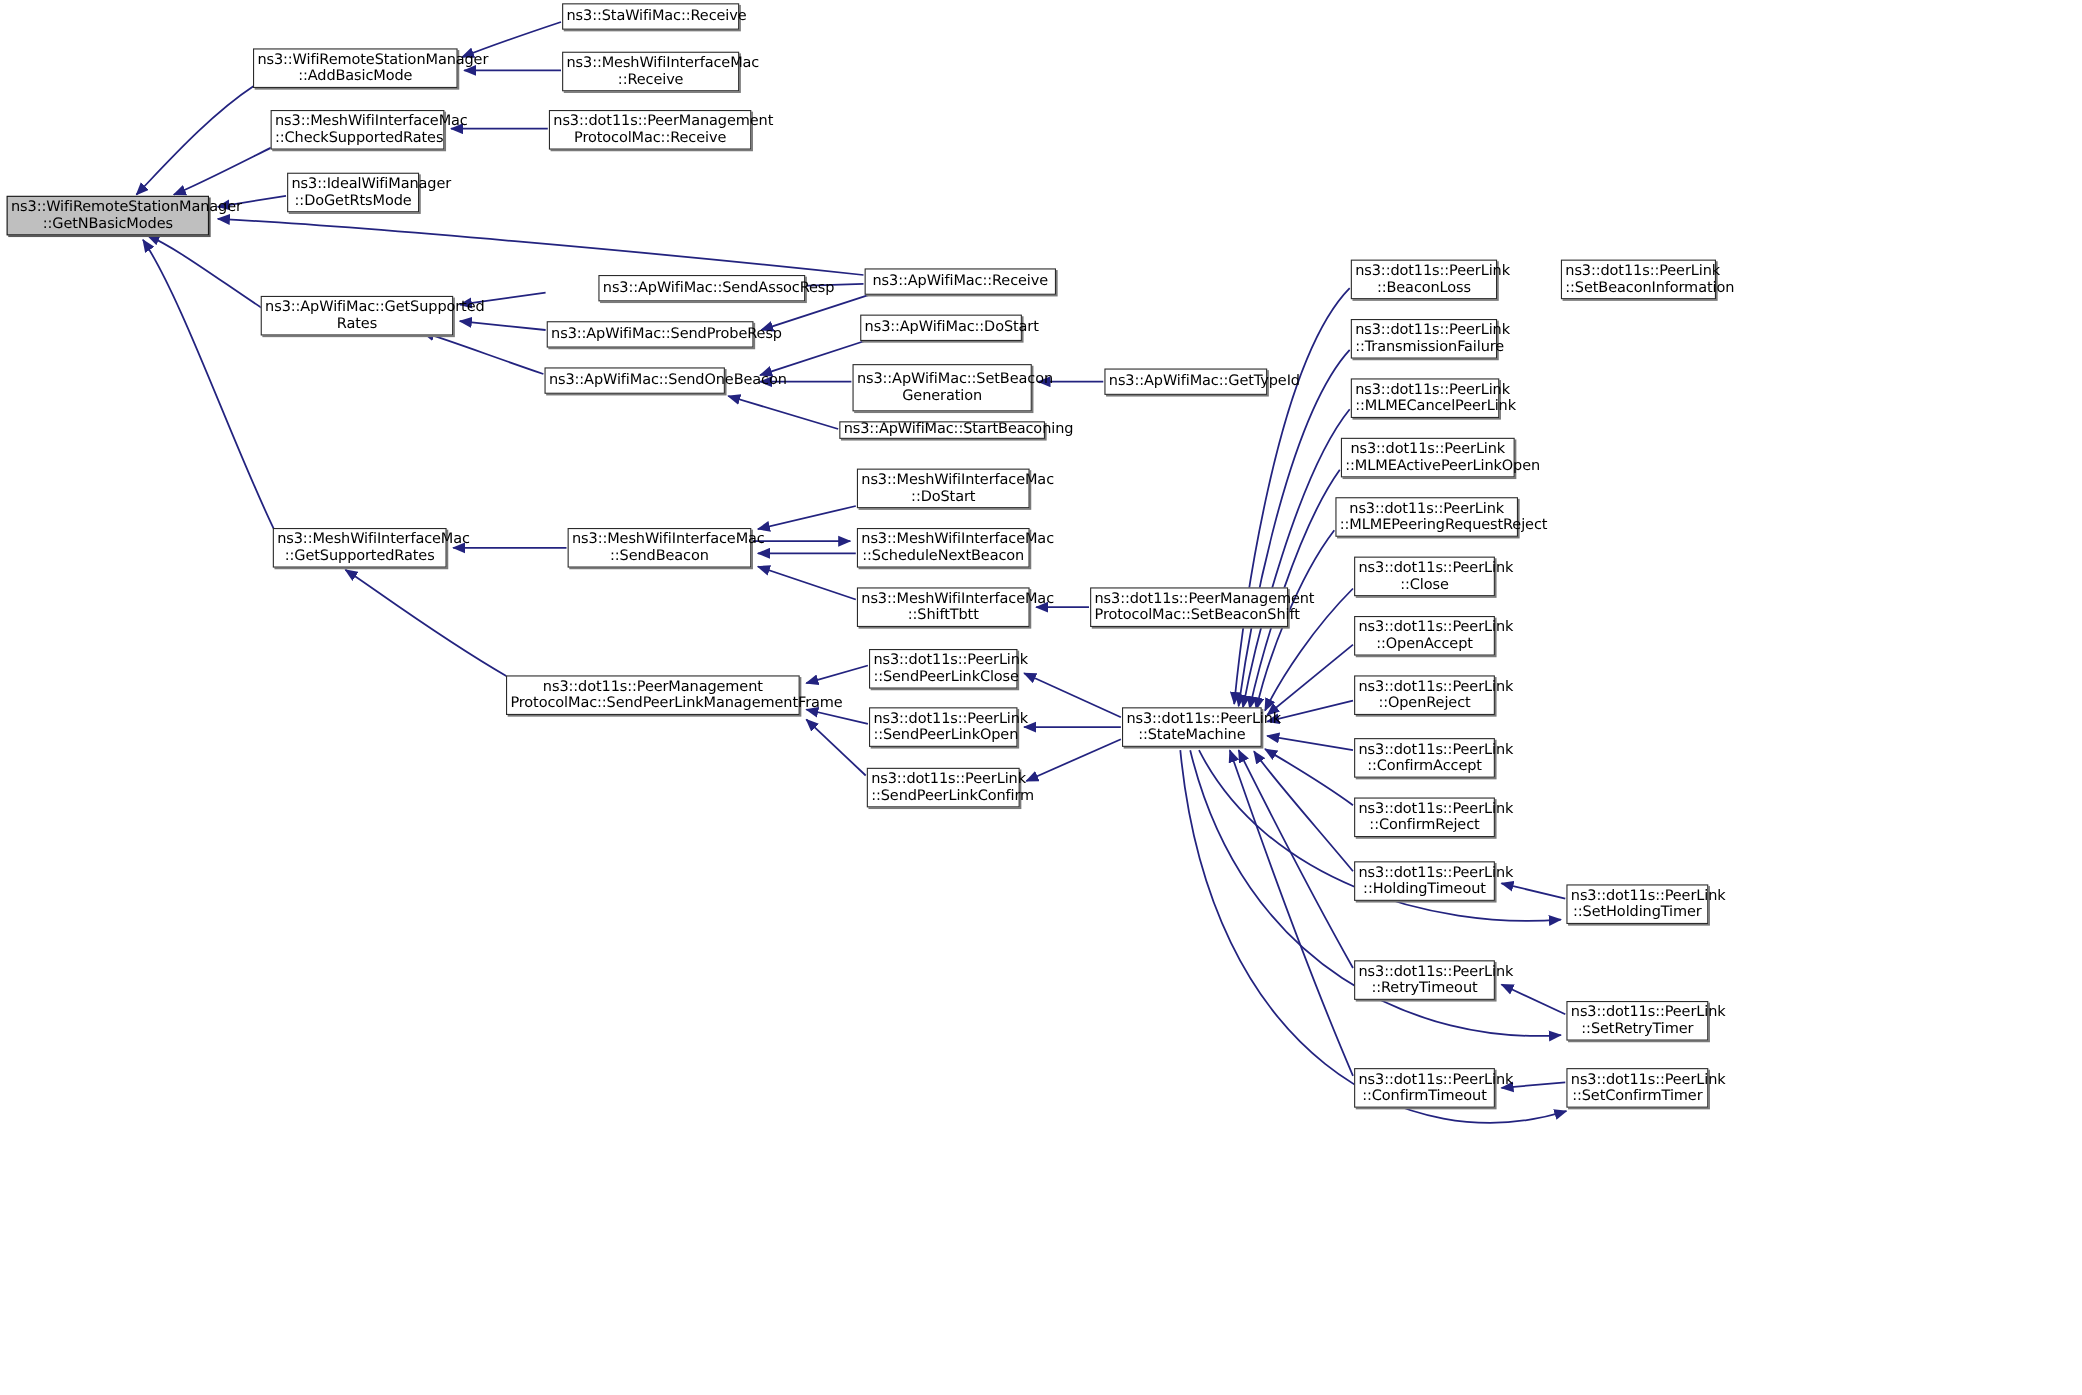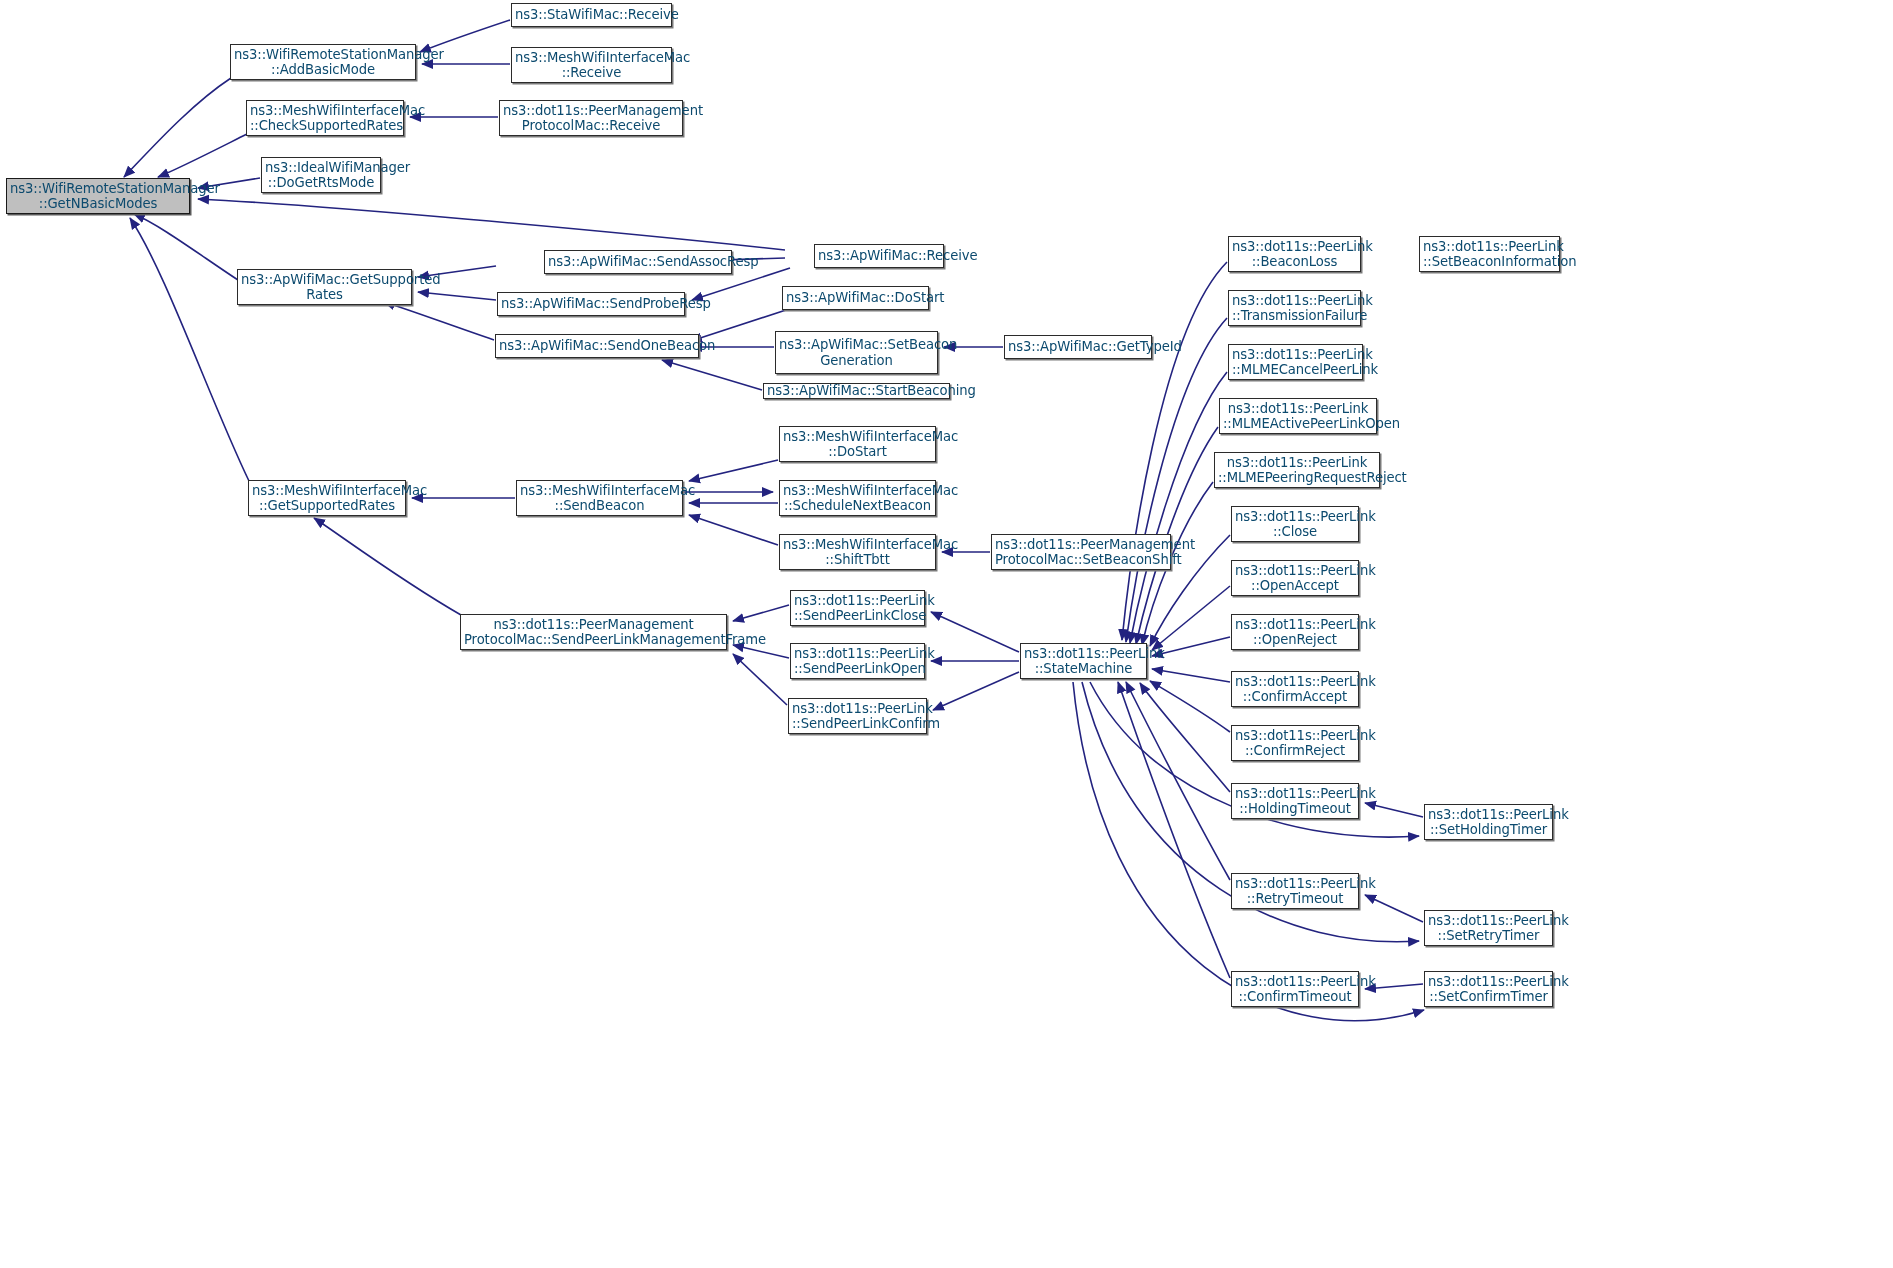--- a/index.html
+++ b/index.html
@@ -1,21 +1,21 @@
 <!DOCTYPE html>
 <html><head>
 <meta charset="utf-8">
 <style>
   html,body{margin:0;padding:0;background:#ffffff;}
   body{font-family:"DejaVu Sans","Liberation Sans",sans-serif;}
   #graph-root{position:relative;width:1893px;height:1268px;background:#fff;overflow:hidden;}
   #edges{position:absolute;left:0;top:0;width:1893px;height:1268px;pointer-events:none;}
   .node{position:absolute;box-sizing:border-box;border:1px solid #2b2b2b;background:#ffffff;
         display:flex;align-items:center;justify-content:center;text-align:center;
-        font-size:13.2px;line-height:15.5px;color:#0c4a6e;letter-spacing:-0.1px;
+        font-size:13.2px;line-height:15.5px;color:#000000;letter-spacing:-0.1px;
         box-shadow:1.5px 1.5px 0 0 #7a7a7a;padding:0 3px;}
   .node.root{background:#bfbfbf;border-color:#1a1a1a;box-shadow:1.5px 1.5px 0 0 #5a5a5a;}
   .node span{display:block;width:100%;white-space:pre-line;}
 </style>
 </head>
 <body>
 
 <div id="graph-root">
   <svg id="edges" viewBox="0 0 1893 1268" preserveAspectRatio="none">
     <defs>
@@ -107,24 +107,24 @@
       <div class="node" style="left: 237px; top: 269px; width: 175px; height: 36px;">
         <span>ns3::ApWifiMac::GetSupported
 Rates</span>
       </div>
       <div class="node" style="left: 497px; top: 250px; width: 188px; height: 24px; margin-left: 47px;">
         <span>ns3::ApWifiMac::SendAssocResp</span>
       </div>
       <div class="node" style="left: 497px; top: 292px; width: 188px; height: 24px;">
         <span>ns3::ApWifiMac::SendProbeResp</span>
       </div>
-      <div class="node" style="left: 495px; top: 334px; width: 204px; height: 24px;">
+      <div class="node" style="left: 495px; top: 334px; width: 164px; height: 24px;">
         <span>ns3::ApWifiMac::SendOneBeacon</span>
       </div>
-      <div class="node" style="left: 786px; top: 244px; width: 130px; height: 24px; margin-left: 28px;">
+      <div class="node" style="left: 786px; top: 244px; width: 174px; height: 24px;">
         <span>ns3::ApWifiMac::Receive</span>
       </div>
       <div class="node" style="left: 782px; top: 286px; width: 147px; height: 24px;">
         <span>ns3::ApWifiMac::DoStart</span>
       </div>
       <div class="node" style="left: 775px; top: 331px; width: 163px; height: 43px;">
         <span>ns3::ApWifiMac::SetBeacon
 Generation</span>
       </div>
       <div class="node" style="left: 1004px; top: 335px; width: 148px; height: 24px;">

